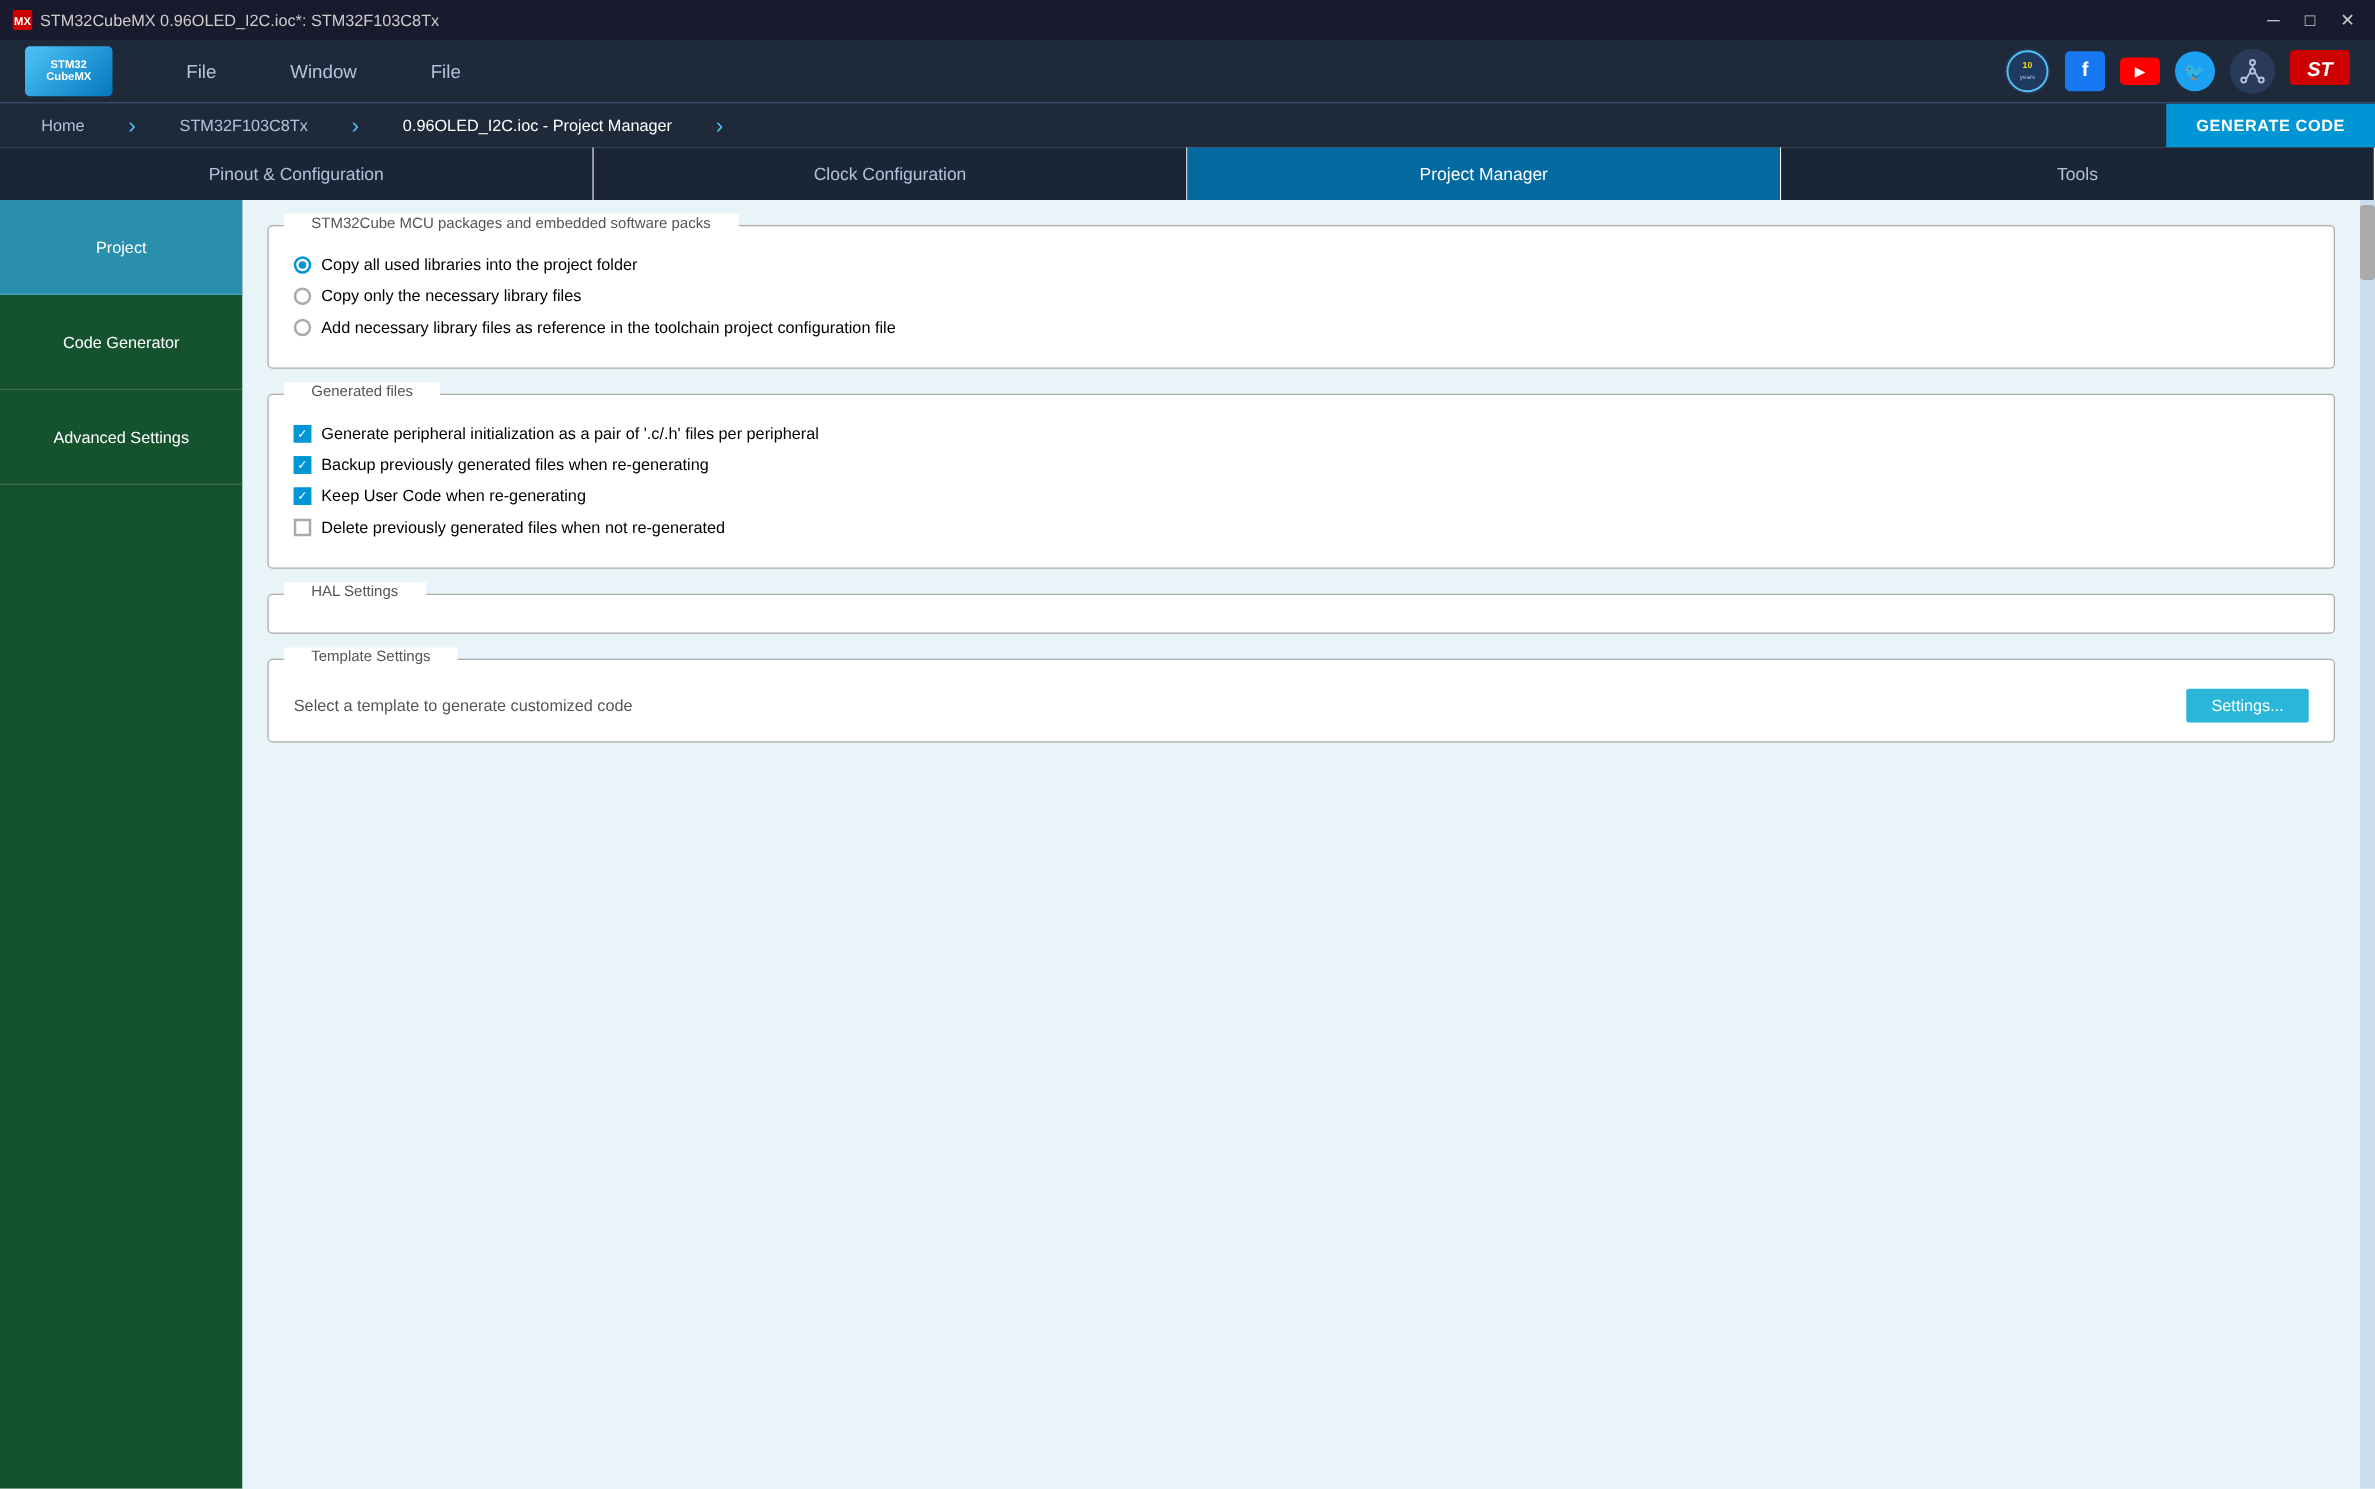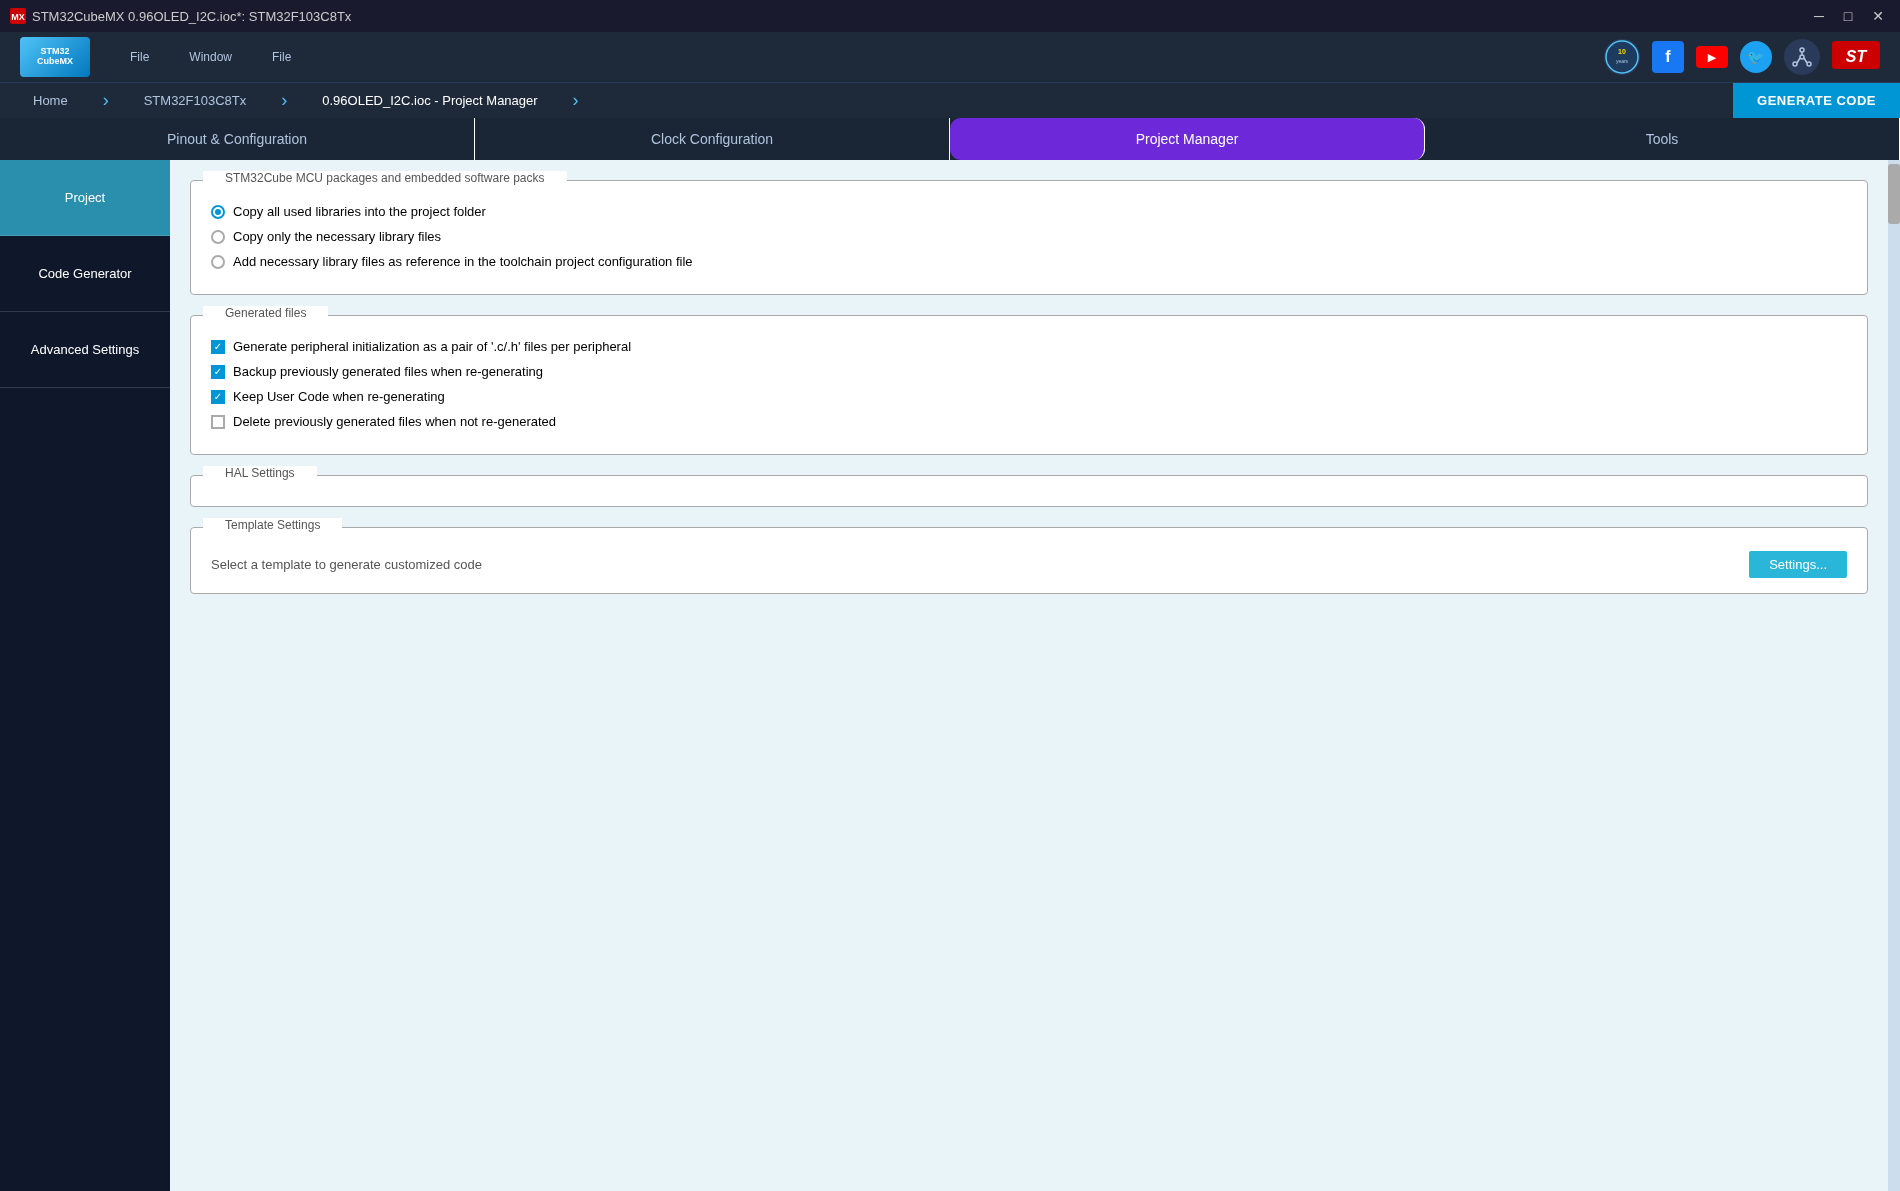--- a/index.html
+++ b/index.html
@@ -32,21 +32,21 @@
     .logo { display: flex; align-items: center; gap: 4px; }
     .logo-box {
       width: 70px; height: 40px;
       background: linear-gradient(135deg, #4fc3f7 0%, #0277bd 100%);
       border-radius: 4px;
       display: flex; align-items: center; justify-content: center;
       font-size: 9px; font-weight: bold; color: white; text-align: center;
       line-height: 1.1;
     }
     .menu-items { display: flex; gap: 40px; }
-    .menu-item { color: #b0c4de; font-size: 12px; cursor: pointer; }
+    .menu-item { color: #b0c4de; font-size: 15px; cursor: pointer; margin-left: 19px; }
     .menu-bar-right { display: flex; align-items: center; gap: 12px; }
     .icon-circle { width: 36px; height: 36px; border-radius: 50%; background: #2a3a5a; display: flex; align-items: center; justify-content: center; color: #b0c4de; font-size: 12px; }
     .fb-icon { background: #1877f2; color: white; width: 32px; height: 32px; border-radius: 4px; display: flex; align-items: center; justify-content: center; font-weight: bold; font-size: 16px; }
     .yt-icon { background: #ff0000; color: white; width: 32px; height: 22px; border-radius: 4px; display: flex; align-items: center; justify-content: center; font-size: 11px; }
     .tw-icon { background: #1da1f2; color: white; width: 32px; height: 32px; border-radius: 50%; display: flex; align-items: center; justify-content: center; font-size: 14px; }
     .st-logo { color: #cc0000; font-weight: bold; font-size: 20px; font-style: italic; }
 
     
     .breadcrumb-bar {
       background: #1e2a3a;
@@ -94,37 +94,36 @@
     .main-tab {
       flex: 1;
       display: flex; align-items: center; justify-content: center;
       color: #b0c4de;
       font-size: 14px;
       cursor: pointer;
       border-right: 1px solid #ffffff;
       background: #1a2535;
     }
     .main-tab.active {
-      background: #6d28d9;
+      background: #0369a1;
       color: white;
       font-weight: 500;
-      border-radius: 11px;
     }
 
     
     .content-area {
       display: flex;
       background: #e8f4f8;
       height: calc(1191px - 32px - 50px - 36px - 42px);
     }
 
     
     .sidebar {
-      width: 170px;
-      background: #0f172a;
+      width: 194px;
+      background: #14532d;
       display: flex;
       flex-direction: column;
       flex-shrink: 0;
     }
     .sidebar-item {
       padding: 30px 15px;
       color: white;
       font-size: 13px;
       cursor: pointer;
       text-align: center;

